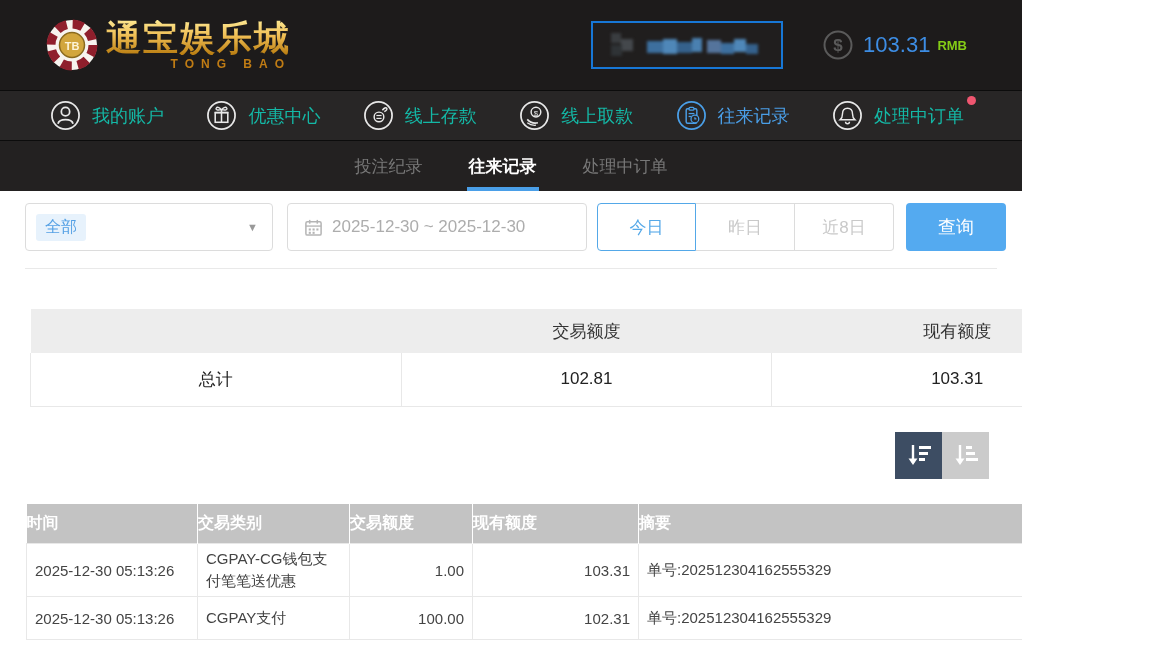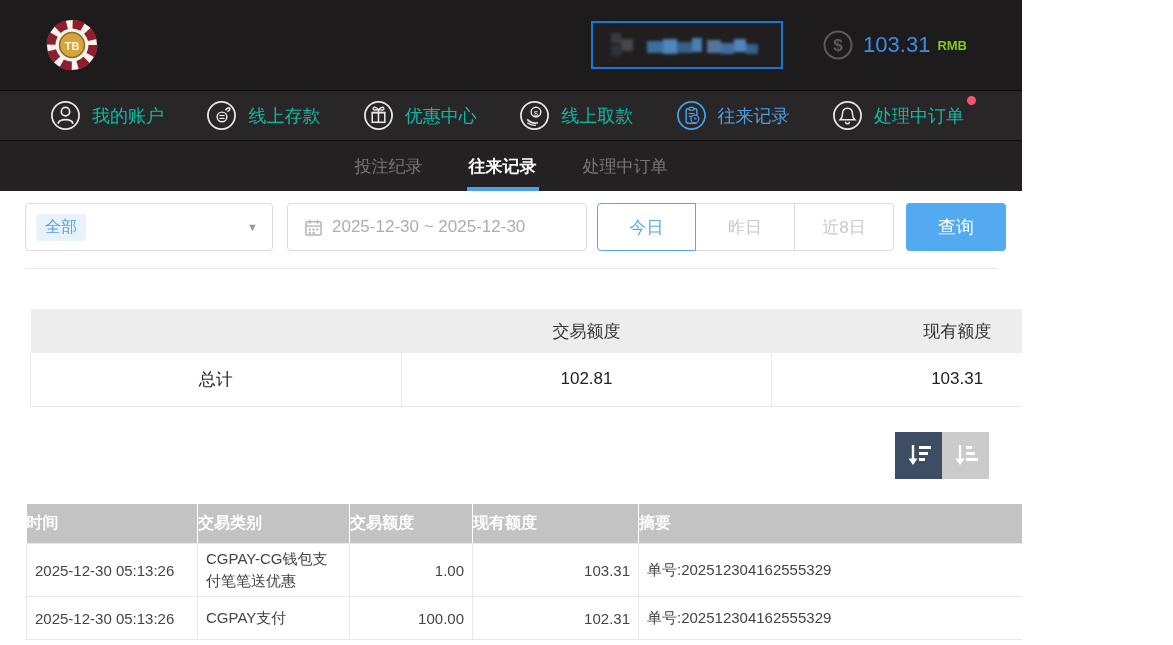--- a/index.html
+++ b/index.html
@@ -93,20 +93,24 @@
 <div class="page">
 
   <div class="topbar">
     <div class="logo-wrap">
       <svg class="logo-chip" viewBox="0 0 52 52">
         <circle cx="26" cy="26" r="25" fill="#f7f4ef"></circle>
         <circle cx="26" cy="26" r="21" fill="none" stroke="#8f1f2c" stroke-width="9" stroke-dasharray="10.5 6"></circle>
         <circle cx="26" cy="26" r="12.5" fill="#d2a63d" stroke="#8a6a1e" stroke-width="1.5"></circle>
         <text x="26" y="31" font-size="11" font-weight="bold" fill="#fdf4d8" text-anchor="middle" font-family="Liberation Sans, sans-serif">TB</text>
       </svg>
+      <div class="logo-text">
+        <div class="logo-title">通宝娱乐城</div>
+        <div class="logo-sub">TONG BAO</div>
+      </div>
     </div>
 
     <div class="topbar-spacer"></div>
 
     <div class="user-box">
       <svg width="160" height="36" viewBox="0 0 160 36" style="filter:blur(1.5px)">
         <rect x="4" y="6" width="10" height="10" fill="#3a3d40"></rect>
         <rect x="14" y="12" width="12" height="12" fill="#44484c"></rect>
         <rect x="4" y="18" width="11" height="11" fill="#2f3336"></rect>
         <rect x="40" y="14" width="16" height="12" fill="#3d6f9e"></rect>
@@ -137,37 +141,37 @@
         <circle cx="16" cy="16" r="14" fill="none" stroke="#e8e8e8" stroke-width="1.8"></circle>
         <circle cx="16" cy="12" r="4.3" fill="none" stroke="#e8e8e8" stroke-width="1.8"></circle>
         <path d="M8.2 24.5 c1.5 -5.5 14.1 -5.5 15.6 0" fill="none" stroke="#e8e8e8" stroke-width="1.8"></path>
       </svg>
       <span class="nlabel">我的账户</span>
     </div>
 
     <div class="nav-item">
       <svg class="nicon" viewBox="0 0 32 32">
         <circle cx="16" cy="16" r="14" fill="none" stroke="#e8e8e8" stroke-width="1.8"></circle>
+        <rect x="9.5" y="13" width="13" height="10" fill="none" stroke="#e8e8e8" stroke-width="1.6"></rect>
+        <line x1="9" y1="13" x2="23" y2="13" stroke="#e8e8e8" stroke-width="1.6"></line>
+        <line x1="16" y1="10" x2="16" y2="23" stroke="#e8e8e8" stroke-width="1.6"></line>
+        <path d="M16 10 q-4 -4 -5.5 -1.5 q-1 2.5 5.5 1.5 M16 10 q4 -4 5.5 -1.5 q1 2.5 -5.5 1.5" fill="none" stroke="#e8e8e8" stroke-width="1.4"></path>
+      </svg>
+      <span class="nlabel">优惠中心</span>
+    </div>
+
+    <div class="nav-item">
+      <svg class="nicon" viewBox="0 0 32 32">
+        <circle cx="16" cy="16" r="14" fill="none" stroke="#e8e8e8" stroke-width="1.8"></circle>
         <circle cx="16.5" cy="17.5" r="5" fill="none" stroke="#e8e8e8" stroke-width="1.5"></circle>
         <line x1="13.8" y1="16" x2="19.2" y2="16" stroke="#e8e8e8" stroke-width="1.2"></line>
         <line x1="13.8" y1="19" x2="19.2" y2="19" stroke="#e8e8e8" stroke-width="1.2"></line>
         <path d="M20 10.5 q3 -3.5 4.5 -2 q1 1.5 -2.5 3.5" fill="none" stroke="#e8e8e8" stroke-width="1.5"></path>
       </svg>
       <span class="nlabel">线上存款</span>
-    </div>
-
-    <div class="nav-item">
-      <svg class="nicon" viewBox="0 0 32 32">
-        <circle cx="16" cy="16" r="14" fill="none" stroke="#e8e8e8" stroke-width="1.8"></circle>
-        <rect x="9.5" y="13" width="13" height="10" fill="none" stroke="#e8e8e8" stroke-width="1.6"></rect>
-        <line x1="9" y1="13" x2="23" y2="13" stroke="#e8e8e8" stroke-width="1.6"></line>
-        <line x1="16" y1="10" x2="16" y2="23" stroke="#e8e8e8" stroke-width="1.6"></line>
-        <path d="M16 10 q-4 -4 -5.5 -1.5 q-1 2.5 5.5 1.5 M16 10 q4 -4 5.5 -1.5 q1 2.5 -5.5 1.5" fill="none" stroke="#e8e8e8" stroke-width="1.4"></path>
-      </svg>
-      <span class="nlabel">优惠中心</span>
     </div>
 
     <div class="nav-item">
       <svg class="nicon" viewBox="0 0 32 32">
         <circle cx="16" cy="16" r="14" fill="none" stroke="#e8e8e8" stroke-width="1.8"></circle>
         <circle cx="17.5" cy="12.5" r="5" fill="none" stroke="#e8e8e8" stroke-width="1.5"></circle>
         <text x="17.5" y="16" font-size="8" fill="#e8e8e8" text-anchor="middle" font-family="Liberation Sans, sans-serif">$</text>
         <path d="M8.5 20 q4.5 5 11 3.5" fill="none" stroke="#e8e8e8" stroke-width="1.6"></path>
         <path d="M8.5 23.5 q4 3 9 2.5" fill="none" stroke="#e8e8e8" stroke-width="1.3"></path>
       </svg>

